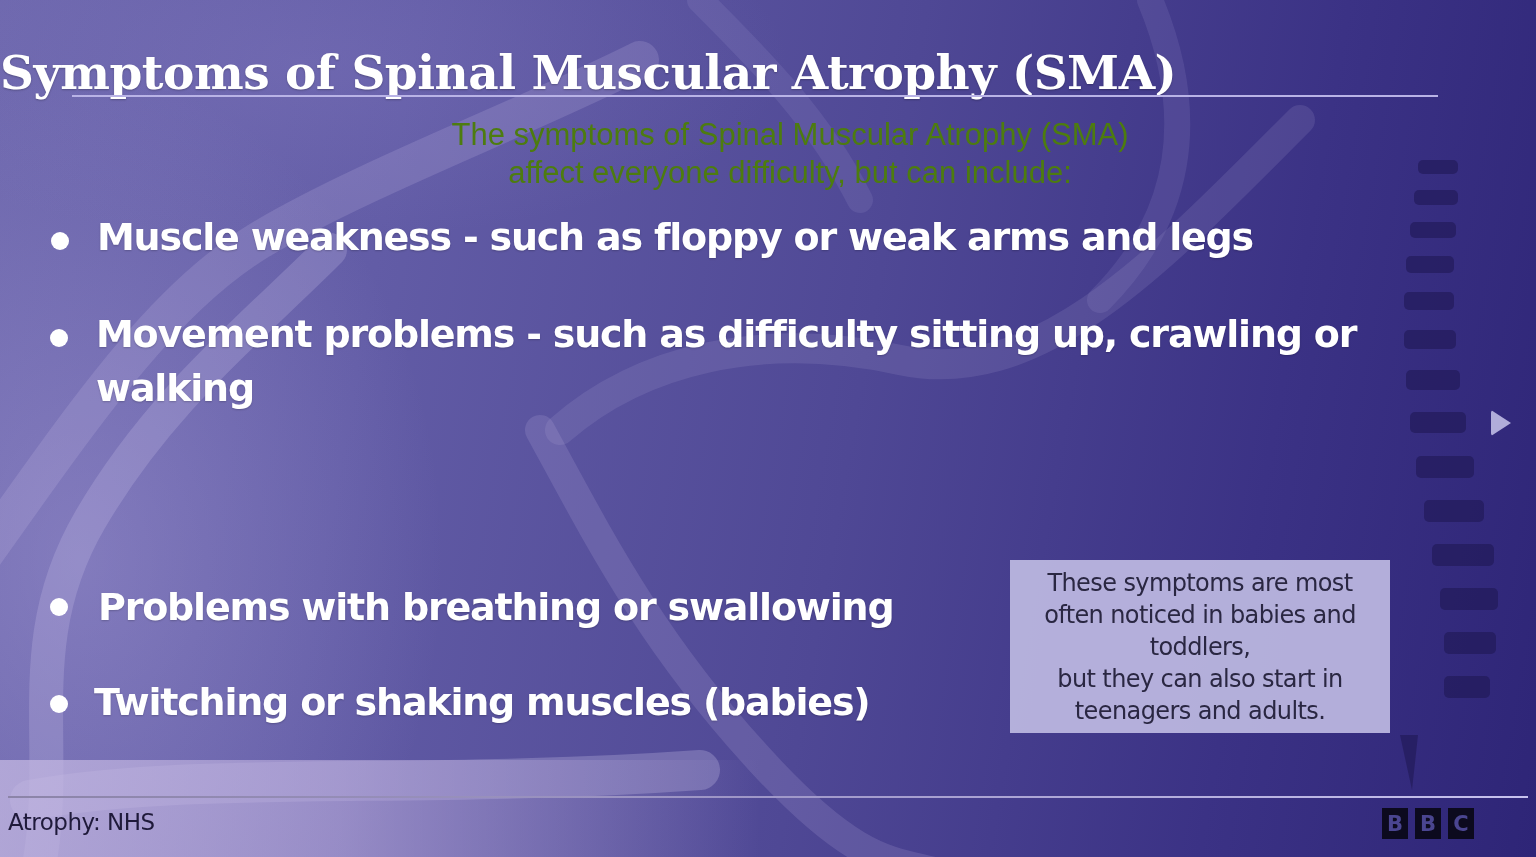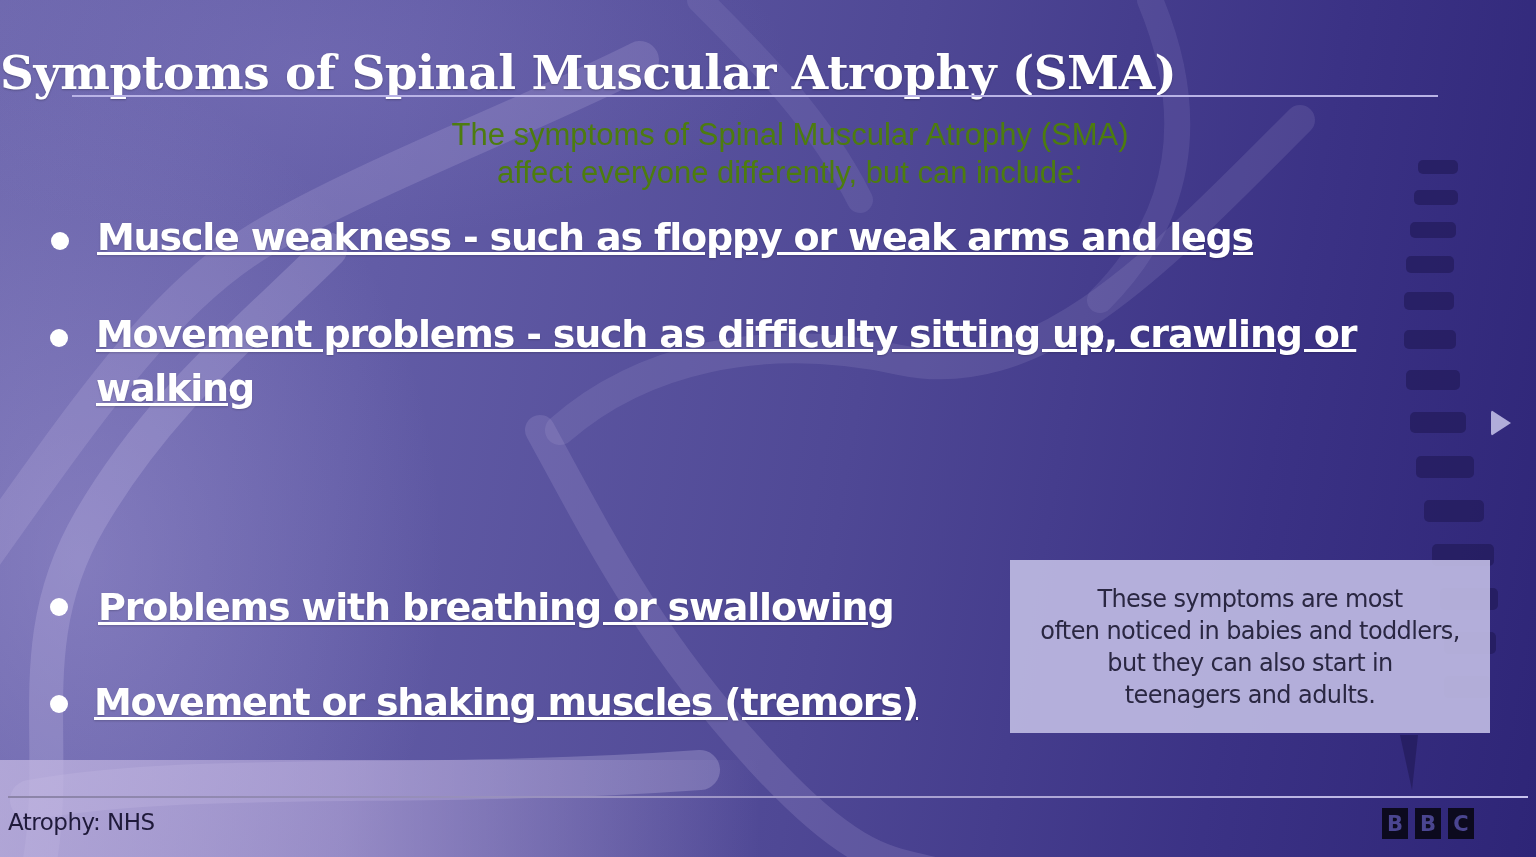--- a/index.html
+++ b/index.html
@@ -69,21 +69,20 @@
     }
     .bullet {
       position: absolute;
       color: #ffffff;
       font-family: "DejaVu Sans", "Liberation Sans", sans-serif;
       font-weight: bold;
       font-size: 38px;
       letter-spacing: -1.2px;
       line-height: 54px;
       text-shadow: 0 1px 2px rgba(0,0,0,0.2);
-      text-decoration: underline;
     }
     .bullet .dot {
       position: absolute;
       width: 18px;
       height: 18px;
       border-radius: 50%;
       background: #ffffff;
       left: -44px;
       top: 20px;
     }
@@ -95,21 +94,21 @@
     .b1 .dot { left: -46px; top: 22px; }
     .b2 .dot { left: -46px; top: 22px; }
     .b3 .dot { left: -46px; top: 17px; }
     .b4 .dot { left: -48px; top: 18px; }
     .b5 .dot { left: -44px; top: 20px; }
 
     .note-box {
       position: absolute;
       left: 1010px;
       top: 560px;
-      width: 480px;
+      width: 380px;
       height: 173px;
       background: rgba(190,186,226,0.92);
       box-sizing: border-box;
       display: flex;
       align-items: center;
       justify-content: center;
       text-align: center;
     }
     .note-text {
       color: #2a2742;
@@ -215,39 +214,39 @@
       <path d="M1400 735 L 1418 735 L 1412 790 Z"></path>
     </g>
   </svg>
 </div>
 
 <h1 class="title">Symptoms of Spinal Muscular Atrophy (SMA)</h1>
 <div class="title-rule"></div>
 
 <div class="intro">
   <div>The symptoms of Spinal Muscular Atrophy  (SMA)</div>
-  <div>affect everyone differently, but can include:</div>
+  <div>affect everyone difficulty, but can include:</div>
 </div>
 
 <div class="bullets">
   <div class="bullet b1">
     <span class="dot"></span>
     <span>Muscle weakness - such as floppy or weak arms and legs</span>
   </div>
   <div class="bullet b2">
     <span class="dot"></span>
     <span>Movement problems - such as difficulty sitting up, crawling or walking</span>
   </div>
   <div class="bullet b4">
     <span class="dot"></span>
     <span>Problems with breathing or swallowing</span>
   </div>
   <div class="bullet b5">
     <span class="dot"></span>
-    <span>Movement or shaking muscles (tremors)</span>
+    <span>Twitching or shaking muscles (babies)</span>
   </div>
 </div>
 
 <div class="note-box">
   <div class="note-text">These symptoms are most
 often noticed in babies and toddlers,
 but they can also start in
 teenagers and adults.</div>
 </div>
 

